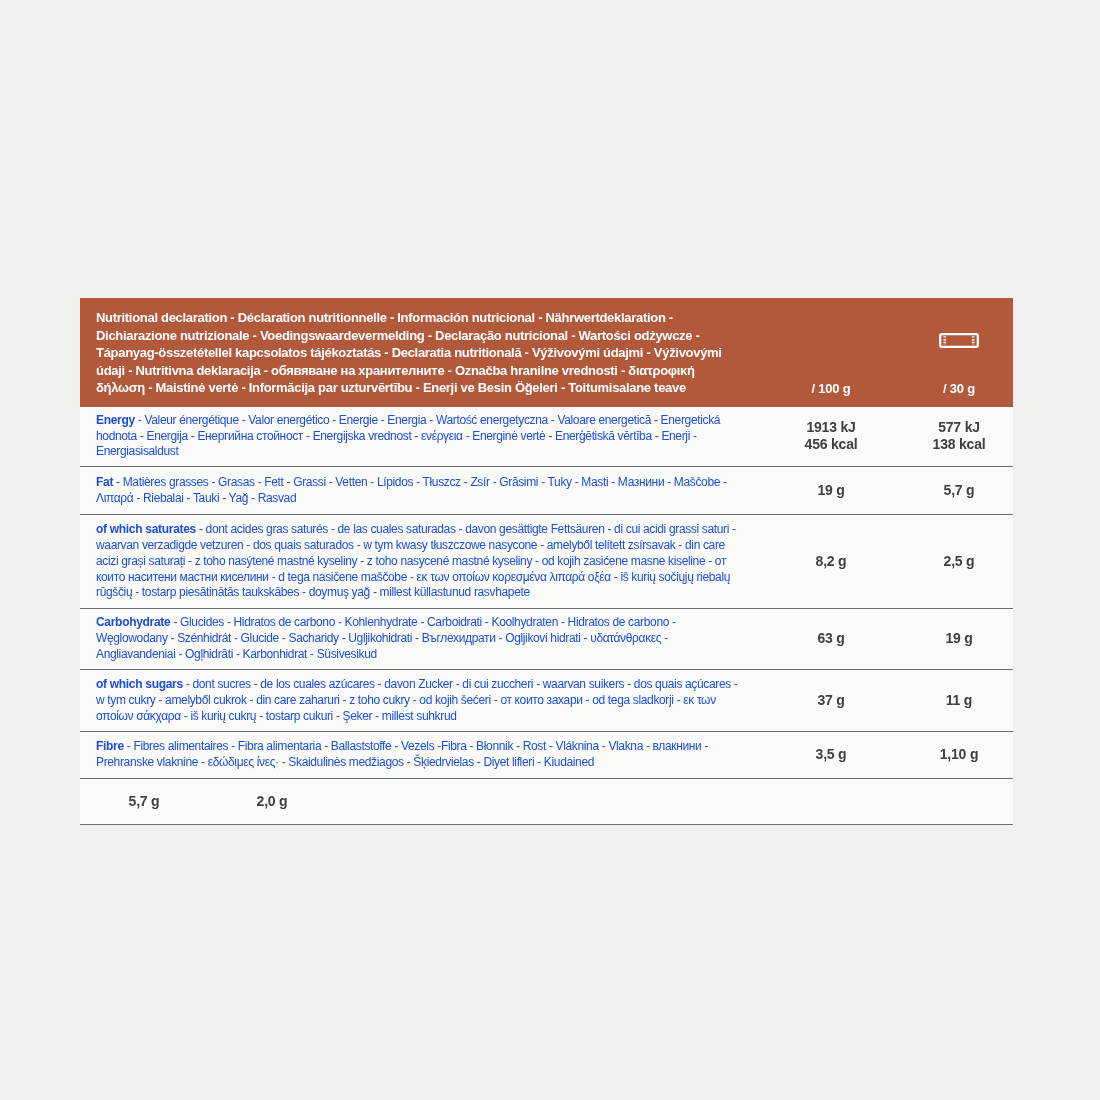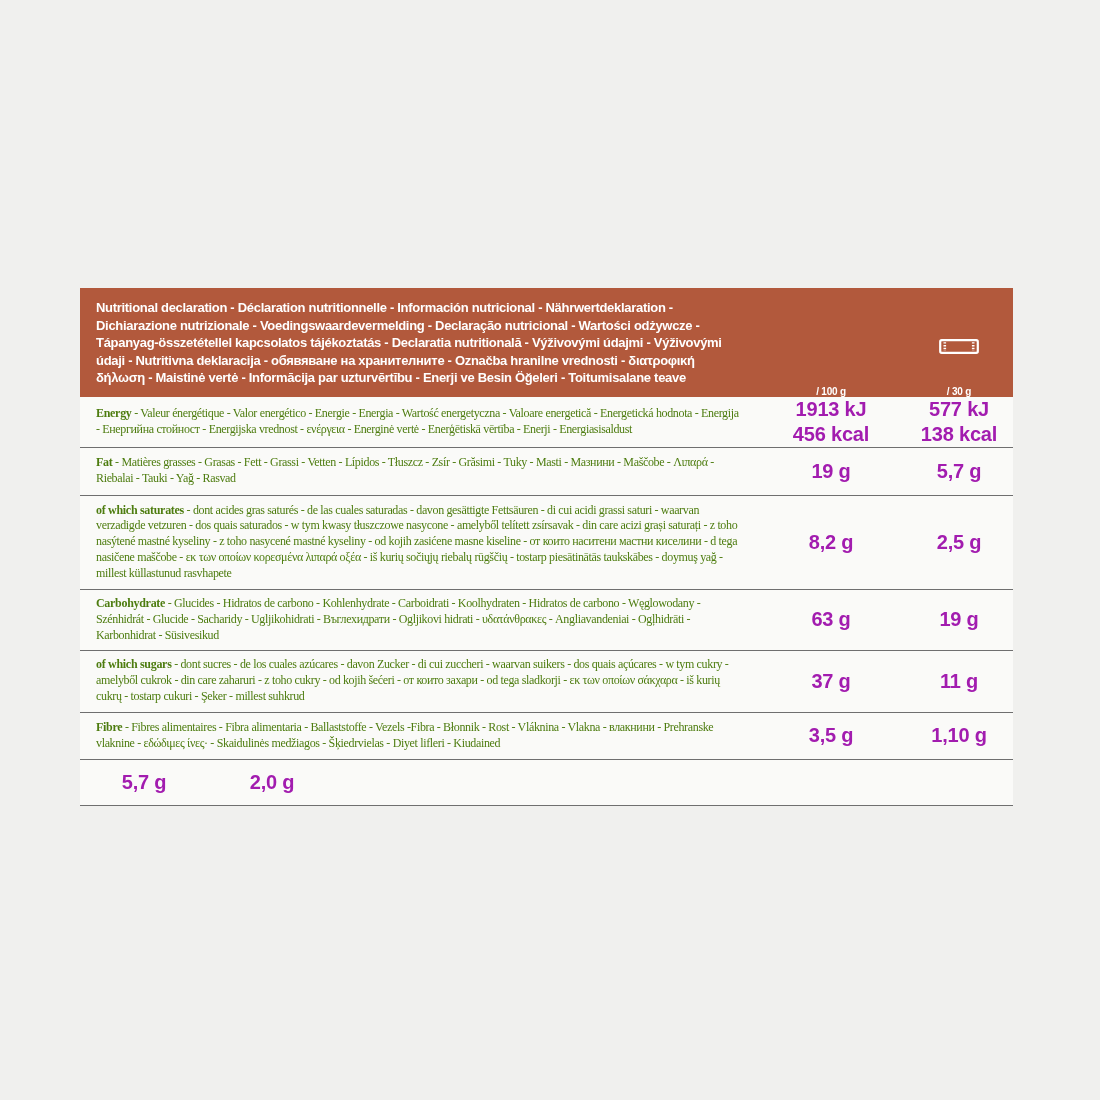--- a/index.html
+++ b/index.html
@@ -7,21 +7,21 @@
     padding: 0;
     width: 1100px;
     height: 1100px;
     background: #f0f0ee;
     font-family: "Liberation Sans", "DejaVu Sans", sans-serif;
     overflow: hidden;
   }
   .sheet {
     position: absolute;
     left: 80px;
-    top: 288px;
+    top: 298px;
     width: 933px;
     background: #fafaf8;
   }
   
   .hdr {
     display: flex;
     background: #b2593c;
     color: #ffffff;
     min-height: 93px;
     box-sizing: border-box;
@@ -36,21 +36,22 @@
     letter-spacing: -0.3px;
     display: flex;
     align-items: center;
   }
   .hdr-col {
     display: flex;
     flex-direction: column;
     justify-content: flex-end;
     align-items: center;
     box-sizing: border-box;
-    font-size: 10px;
+    padding-bottom: 11px;
+    font-size: 13px;
     font-weight: bold;
     letter-spacing: -0.2px;
   }
   .hdr-col.c1 { width: 128px; }
   .hdr-col.c2 { width: 118px; padding-left: 10px; gap: 24px; }
   .bar-ico { margin-bottom: 5px; }
   
   .row {
     display: flex;
     align-items: center;
@@ -58,30 +59,29 @@
     box-sizing: border-box;
     background: #fafaf8;
   }
   .row .lbl {
     width: 687px;
     box-sizing: border-box;
     padding: 6px 28px 6px 16px;
     font-size: 12px;
     line-height: 1.32;
     letter-spacing: -0.35px;
-    color: #4d7c0f;
-    font-family: Liberation Serif, serif;
+    color: #1d4ed8;
   }
   .row .lbl b { font-weight: bold; letter-spacing: -0.3px; }
   .row .val {
     box-sizing: border-box;
     text-align: center;
-    font-size: 20px;
+    font-size: 14px;
     font-weight: bold;
-    color: #a21caf;
+    color: #404040;
     white-space: pre-line;
     line-height: 1.25;
     letter-spacing: -0.2px;
   }
   .row .v1 { width: 128px; }
   .row .v2 { width: 118px; padding-left: 10px; }
   .r-energy    { min-height: 47px; }
   .r-fat       { min-height: 48px; }
   .r-saturates { min-height: 94px; }
   .r-carb      { min-height: 61px; }

